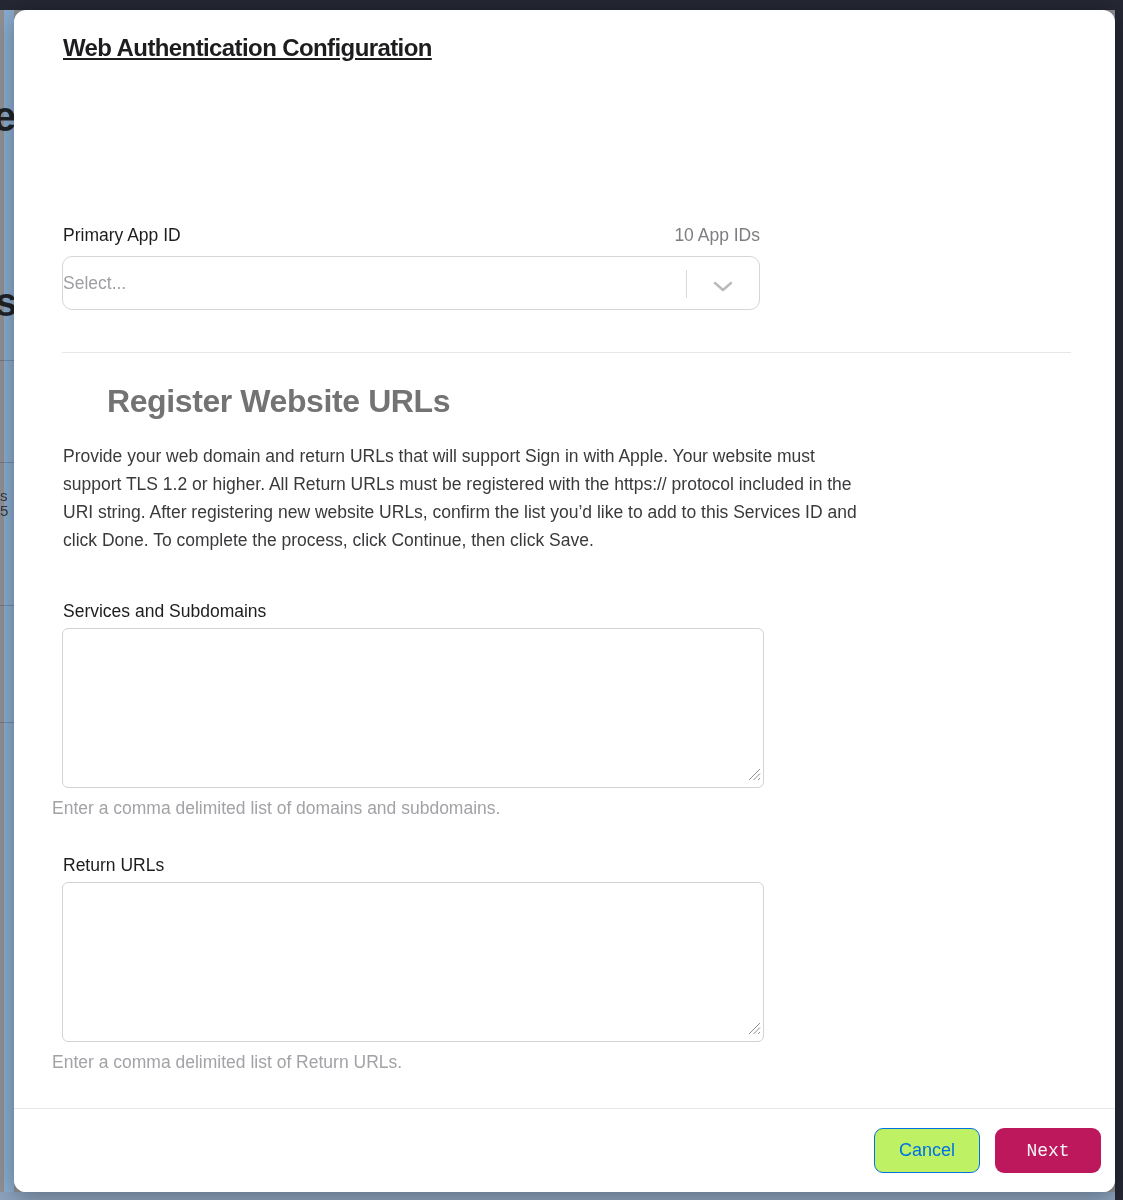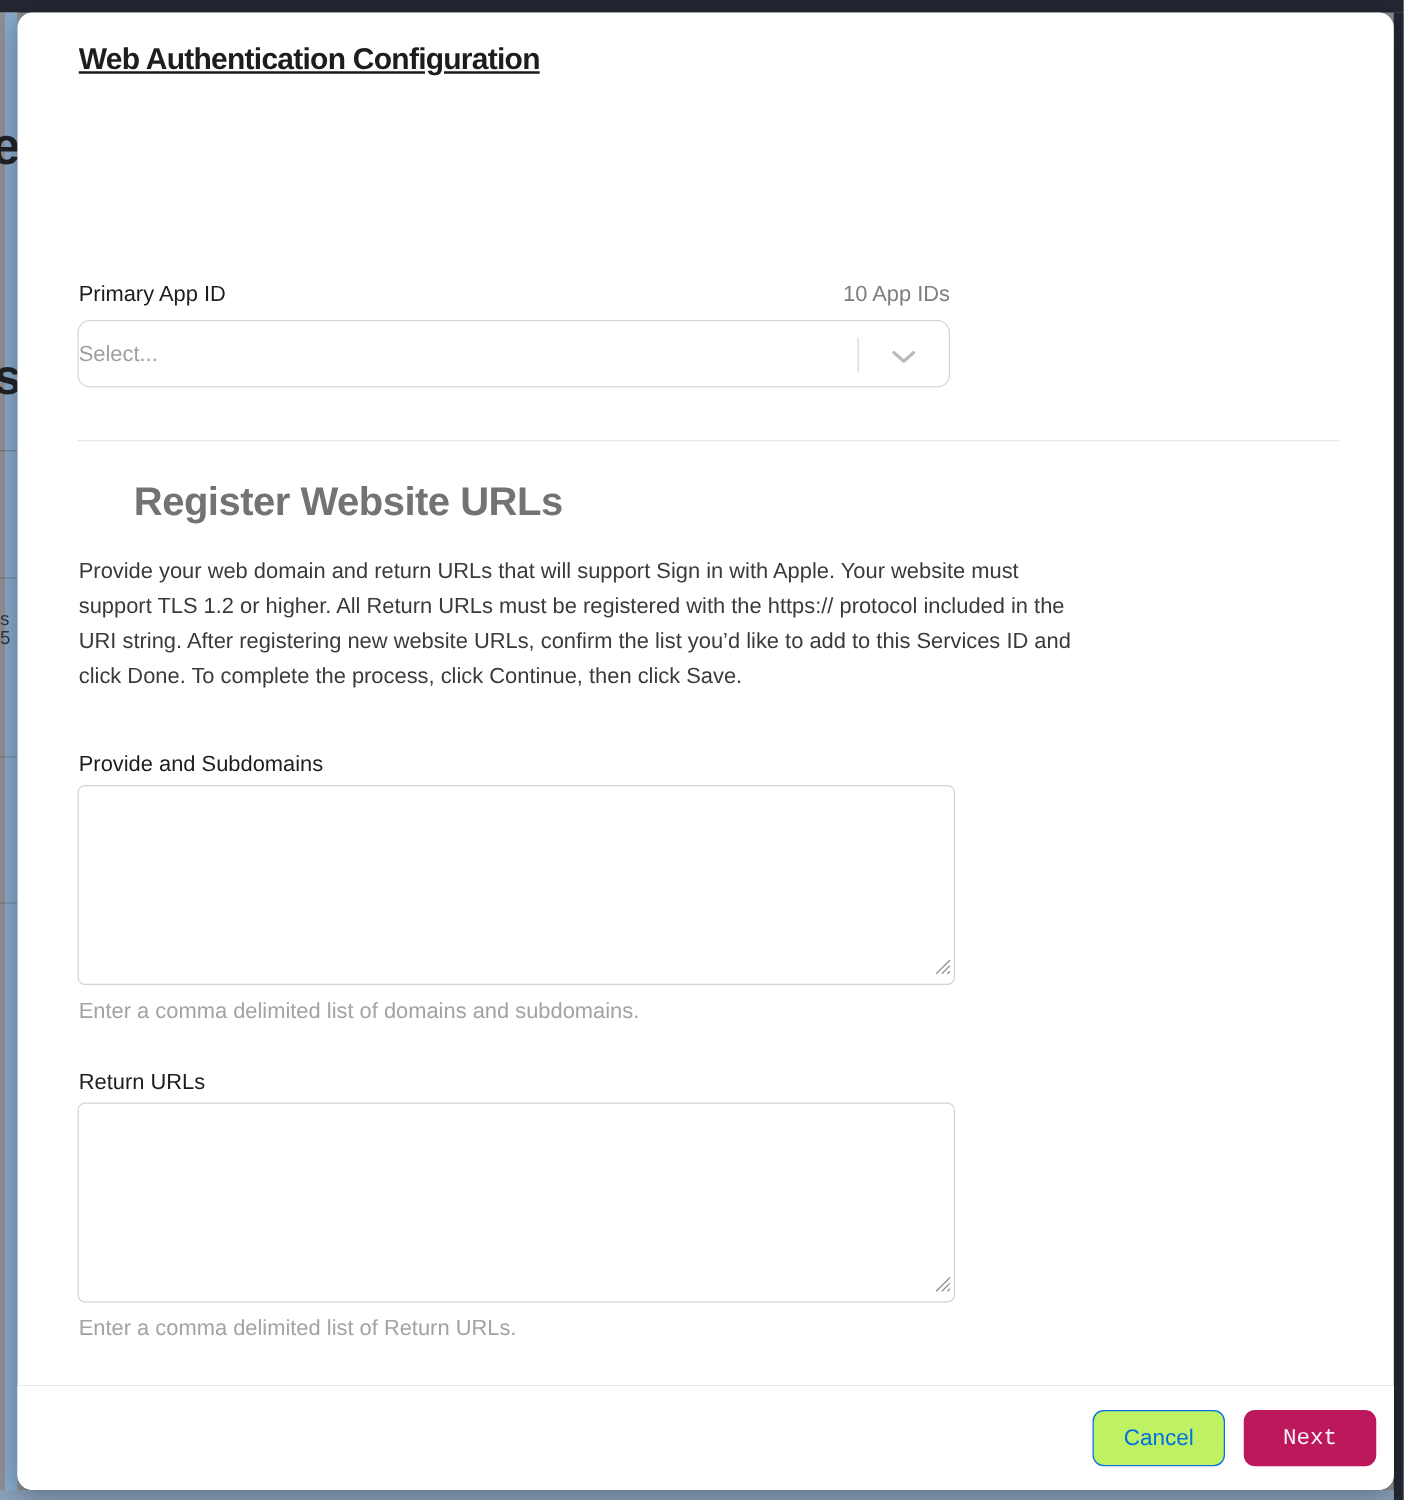--- a/index.html
+++ b/index.html
@@ -70,21 +70,21 @@
   .ta-wrap-domains { top: 618px; }
   .ta-wrap-return  { top: 872px; }
   .ta-wrap textarea {
     width: 100%; height: 100%; resize: none; outline: none;
     border: 1px solid #d3d3d7; border-radius: 6px; background: #fff;
     font-family: "Liberation Sans", sans-serif; font-size: 17.5px; color: #3a3a3d;
     padding: 12px 16px;
   }
   .resize-handle { position: absolute; right: 3px; bottom: 3px; cursor: nwse-resize; }
 
-  .helper-text { position: absolute; left: 49px; font-size: 17.5px; color: #a2a2a7; }
+  .helper-text { position: absolute; left: 38px; font-size: 17.5px; color: #a2a2a7; }
   .helper-domains { top: 788px; }
   .helper-return  { top: 1042px; }
 
   .modal-footer {
     position: absolute; left: 0; top: 1098px; width: 1101px; height: 84px;
     border-top: 1px solid #e8e8ea; border-radius: 0 0 12px 12px;
     display: flex; align-items: center; justify-content: flex-end; gap: 15px;
     padding-right: 14px; background: #fff;
   }
   .btn {
@@ -137,21 +137,21 @@
 
     <div class="hr-divider"></div>
 
     <h2 class="section-heading">Register Website URLs</h2>
 
     <p class="body-text section-desc">Provide your web domain and return URLs that will support Sign in with Apple. Your website must
 support TLS 1.2 or higher. All Return URLs must be registered with the https:// protocol included in the
 URI string. After registering new website URLs, confirm the list you’d like to add to this Services ID and
 click Done. To complete the process, click Continue, then click Save.</p>
 
-    <label class="ta-label ta-label-domains">Provide and Subdomains</label>
+    <label class="ta-label ta-label-domains">Services and Subdomains</label>
     <div class="ta-wrap ta-wrap-domains">
       <textarea aria-label="Domains and Subdomains" style=""></textarea>
       <span class="resize-handle">
         <svg width="13" height="13" viewBox="0 0 13 13">
             <path d="M12 1L1 12M12 5.5L5.5 12M12 10l-2 2" fill="none" stroke="#8e8e93" stroke-width="1"></path>
           </svg>
       </span>
     </div>
     <div class="helper-text helper-domains">Enter a comma delimited list of domains and subdomains.</div>
 

